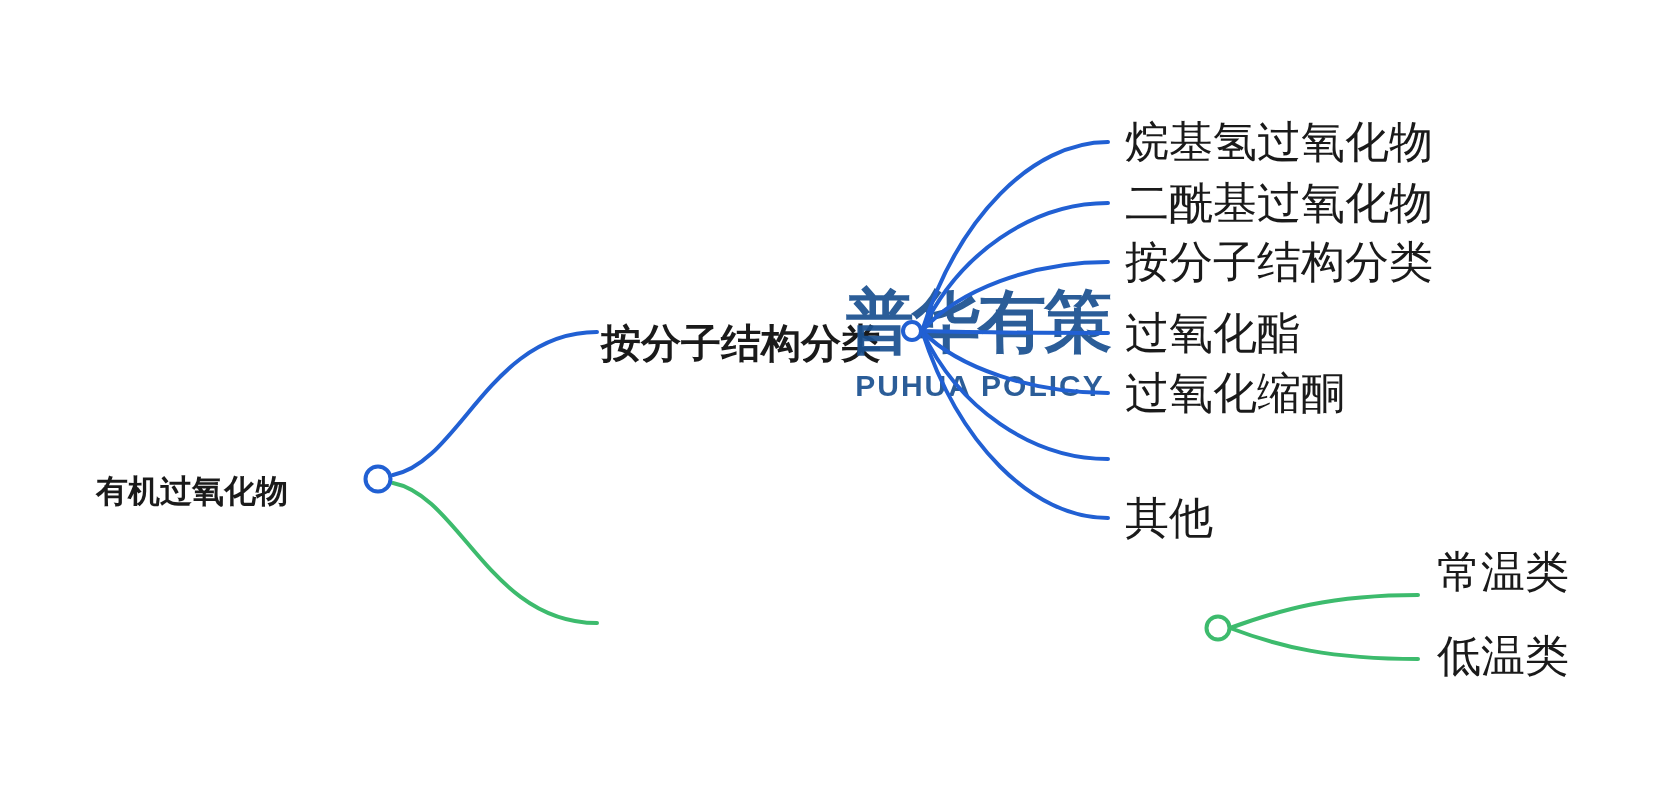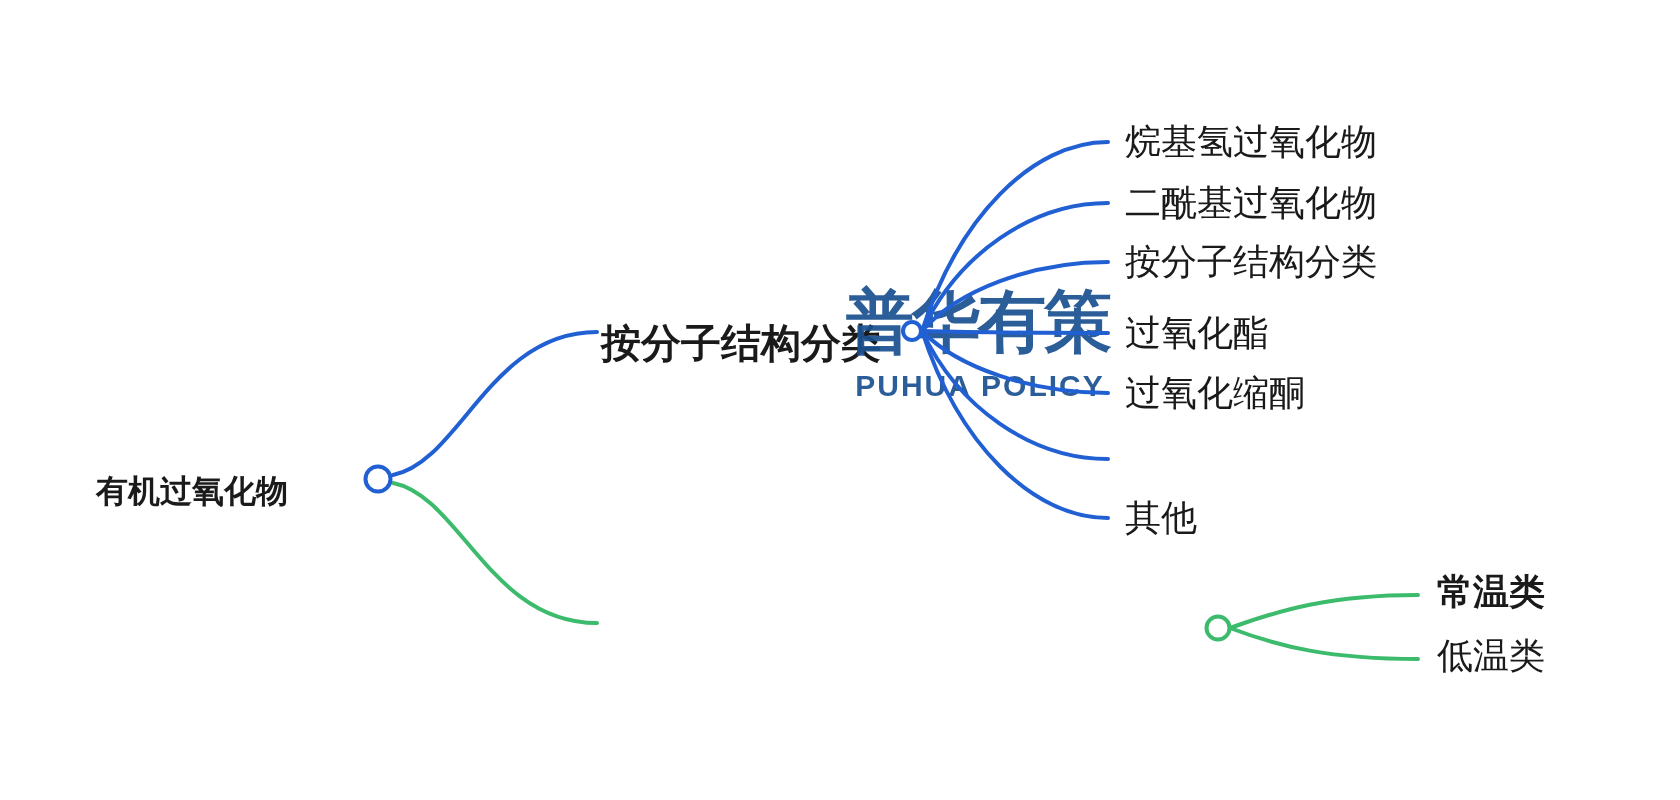--- a/index.html
+++ b/index.html
@@ -22,21 +22,21 @@
     transform:translateY(-50%);
     white-space:nowrap;
     color:var(--text-black);
     z-index:1;
     line-height:1;
   }
   .bold{font-weight:bold;margin-top:12px;}
   .root-label{left:96px;top:479px;font-size:32px;}
   .b1-label{left:601px;top:331px;font-size:40px;}
   .b2-label{left:599px;top:626px;font-size:40px;}
-  .leaf{font-size:36px;text-align:center;}
+  .leaf{font-size:44px;text-align:center;}
   .b1-leaf{left:1125px;}
   .b2-leaf{left:1437px;}
   .wm{
     position:absolute;
     color:var(--watermark-blue);
     font-weight:bold;
     z-index:2;
     white-space:nowrap;
     opacity:0.93;
     transform:translateY(-50%);
@@ -64,21 +64,21 @@
   <div class="label bold b1-label">按分子结构分类</div>
 
   <div class="label leaf b1-leaf" style="top:142px;">烷基氢过氧化物</div>
   <div class="label leaf b1-leaf" style="top:203px;">二酰基过氧化物</div>
   <div class="label leaf b1-leaf" style="top:262px;">按分子结构分类</div>
   <div class="label leaf b1-leaf" style="top:333px;">过氧化酯</div>
   <div class="label leaf b1-leaf" style="top:393px;">过氧化缩酮</div>
   <div class="label leaf b1-leaf" style="top:518px;">其他</div>
 
 
-  <div class="label leaf b2-leaf" style="top:592px;font-weight:bold;">常温类</div>
+  <div class="label leaf b2-leaf" style="top:572px;">常温类</div>
   <div class="label leaf b2-leaf" style="top:659px;font-family:Liberation Mono, monospace;">低温类</div>
 
   <div class="wm wm-cjk">普华有策</div>
   <div class="wm wm-latin">PUHUA POLICY</div>
 
   <svg class="edges" width="1680" height="800" viewBox="0 0 1680 800">
 
     <path class="edge edge-blue" d="M 393 475 C 460 462, 490 332, 597 332"></path>
     <path class="edge edge-green" d="M 393 483 C 460 496, 490 623, 597 623"></path>
 

